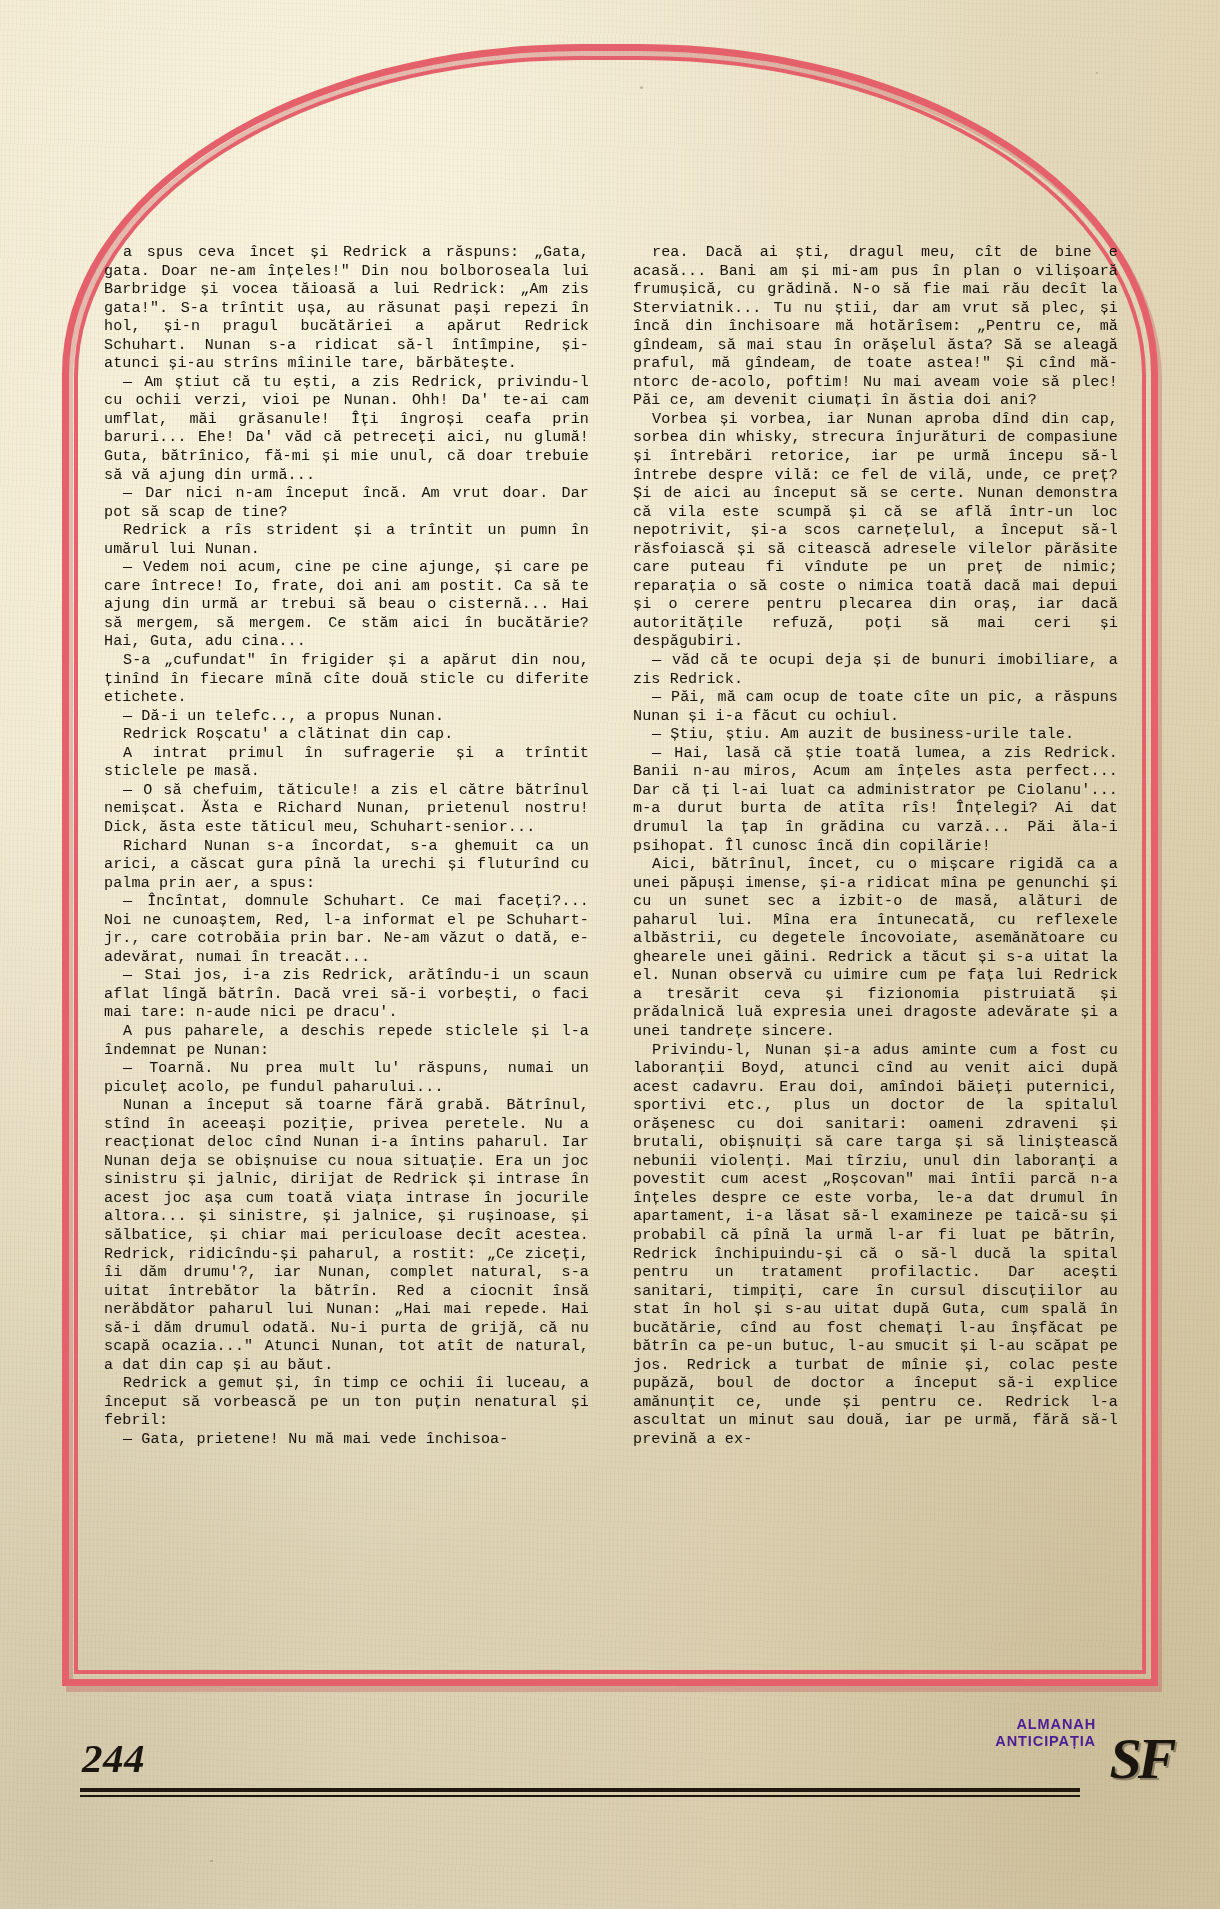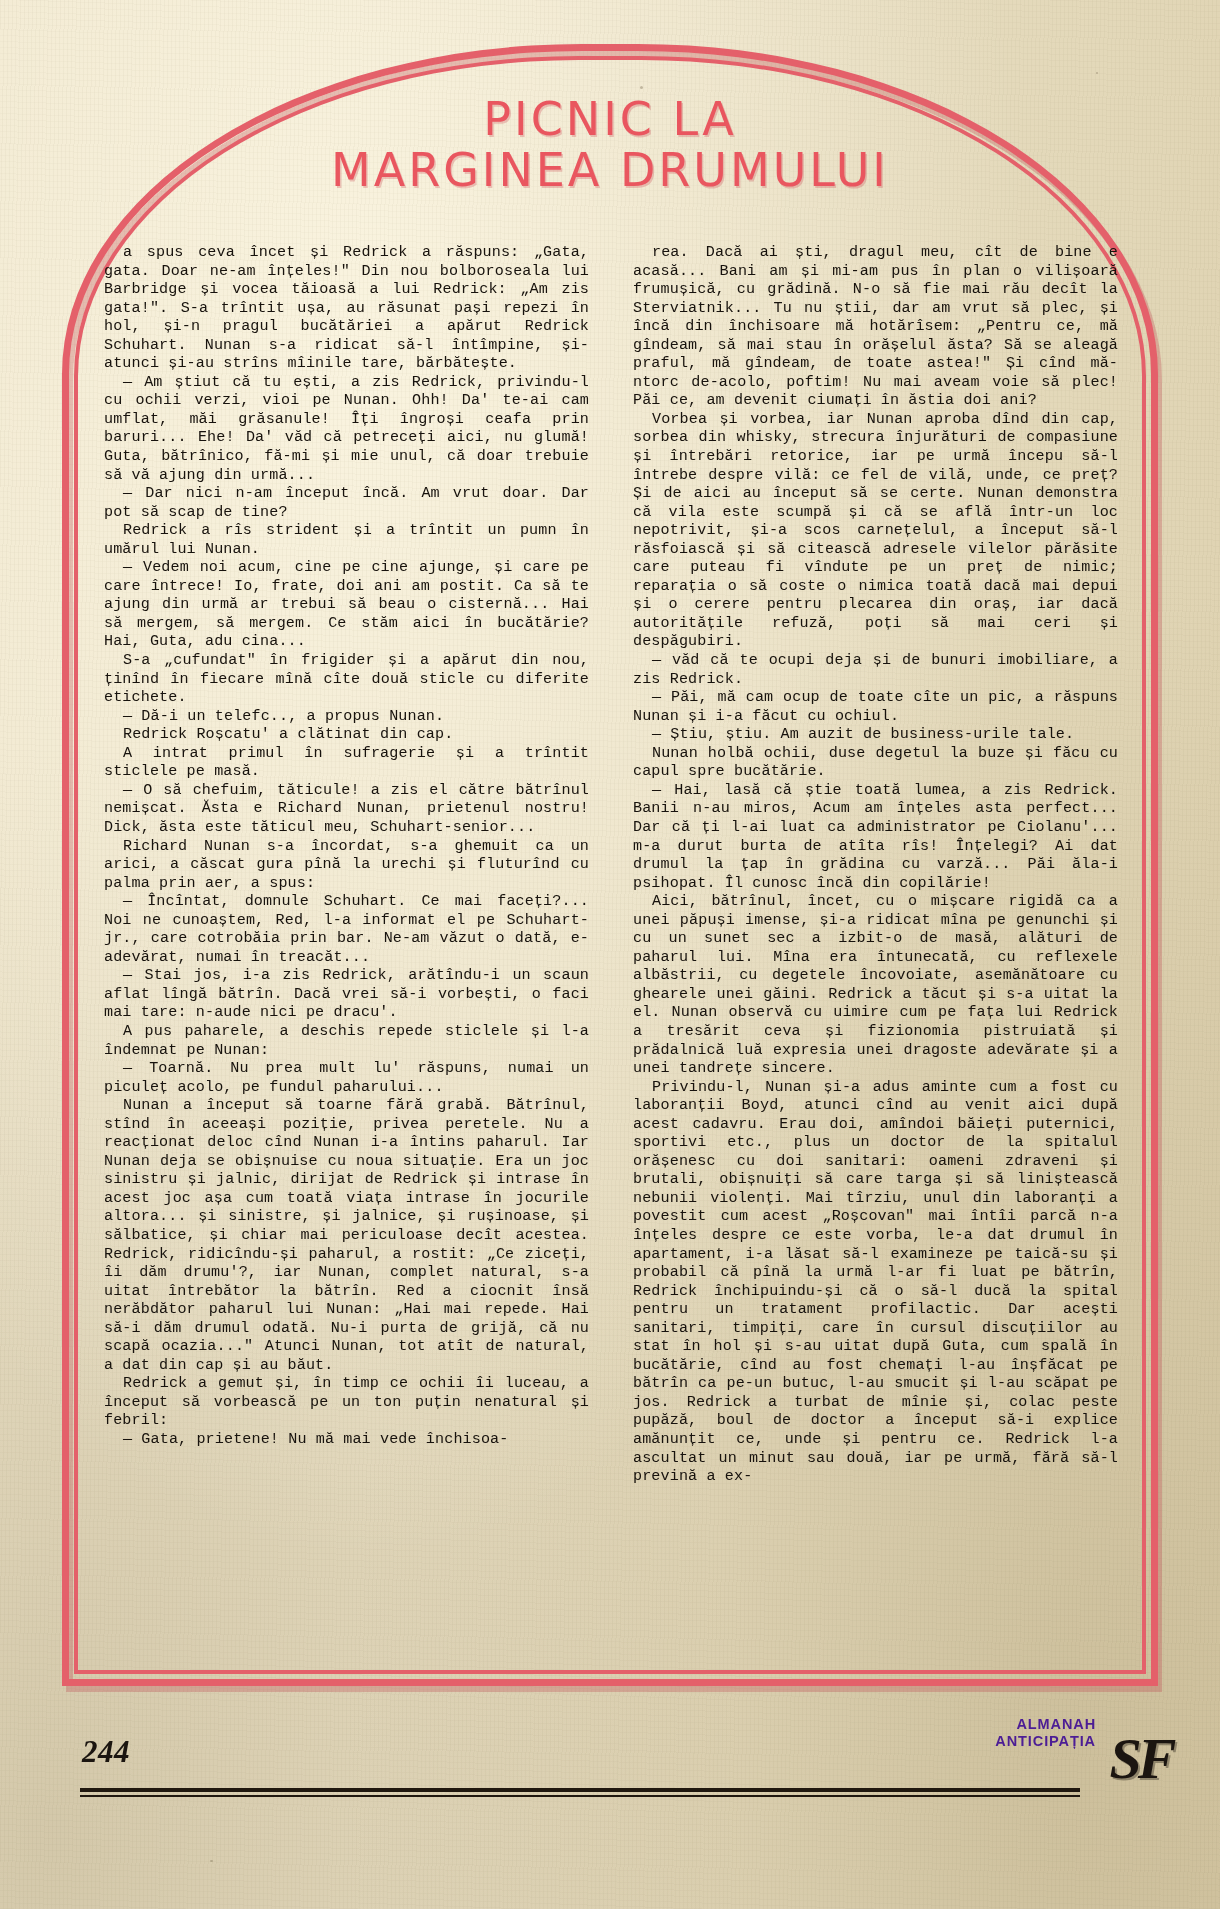--- a/index.html
+++ b/index.html
@@ -132,21 +132,21 @@
     width: 1220px;
     height: 120px;
   }
   .folio {
     position: absolute;
     left: 82px;
     top: 18px;
     font-family: "Liberation Serif", serif;
     font-style: italic;
     font-weight: 700;
-    font-size: 31px;
+    font-size: 41px;
     color: #1b1510;
     letter-spacing: .5px;
   }
   .rule-group {
     position: absolute;
     left: 80px;
     top: 72px;
     width: 1000px;
   }
   .rule-thick { height: 4px; background: #20180f; }
@@ -197,24 +197,20 @@
 
   <div class="paper-tint"></div>
   <div class="paper-grain"></div>
 
   <div class="arch-wrap">
     <div class="arch-shadow"></div>
     <div class="arch-outer"></div>
     <div class="arch-inner"></div>
   </div>
 
-  <div class="title-block">
-    <div class="title-line one">PICNIC LA</div>
-    <div class="title-line two">MARGINEA DRUMULUI</div>
-  </div>
 
   <div class="columns">
     <div class="col" id="col-left">
         <p class="indent">a spus ceva încet și Redrick a răspuns: „Gata, gata. Doar ne-am înțeles!" Din nou bolboroseala lui Barbridge și vocea tăioasă a lui Redrick: „Am zis gata!". S-a trîntit ușa, au răsunat pași repezi în hol, și-n pragul bucătăriei a apărut Redrick Schuhart. Nunan s-a ridicat să-l întîmpine, și-atunci și-au strîns mîinile tare, bărbătește.</p>
         <p class="indent">— Am știut că tu ești, a zis Redrick, privindu-l cu ochii verzi, vioi pe Nunan. Ohh! Da' te-ai cam umflat, măi grăsanule! Îți îngroși ceafa prin baruri... Ehe! Da' văd că petreceți aici, nu glumă! Guta, bătrînico, fă-mi și mie unul, că doar trebuie să vă ajung din urmă...</p>
         <p class="indent">— Dar nici n-am început încă. Am vrut doar. Dar pot să scap de tine?</p>
         <p class="indent">Redrick a rîs strident și a trîntit un pumn în umărul lui Nunan.</p>
         <p class="indent">— Vedem noi acum, cine pe cine ajunge, și care pe care întrece! Io, frate, doi ani am postit. Ca să te ajung din urmă ar trebui să beau o cisternă... Hai să mergem, să mergem. Ce stăm aici în bucătărie? Hai, Guta, adu cina...</p>
         <p class="indent">S-a „cufundat" în frigider și a apărut din nou, ținînd în fiecare mînă cîte două sticle cu diferite etichete.</p>
         <p class="indent">— Dă-i un telefc.., a propus Nunan.</p>
@@ -229,21 +225,20 @@
         <p class="indent">Nunan a început să toarne fără grabă. Bătrînul, stînd în aceeași poziție, privea peretele. Nu a reacționat deloc cînd Nunan i-a întins paharul. Iar Nunan deja se obișnuise cu noua situație. Era un joc sinistru și jalnic, dirijat de Redrick și intrase în acest joc așa cum toată viața intrase în jocurile altora... și sinistre, și jalnice, și rușinoase, și sălbatice, și chiar mai periculoase decît acestea. Redrick, ridicîndu-și paharul, a rostit: „Ce ziceți, îi dăm drumu'?, iar Nunan, complet natural, s-a uitat întrebător la bătrîn. Red a ciocnit însă nerăbdător paharul lui Nunan: „Hai mai repede. Hai să-i dăm drumul odată. Nu-i purta de grijă, că nu scapă ocazia..." Atunci Nunan, tot atît de natural, a dat din cap și au băut.</p>
         <p class="indent">Redrick a gemut și, în timp ce ochii îi luceau, a început să vorbească pe un ton puțin nenatural și febril:</p>
         <p class="indent">— Gata, prietene! Nu mă mai vede închisoa-</p>
       </div>
     <div class="col" id="col-right">
         <p class="indent">rea. Dacă ai ști, dragul meu, cît de bine e acasă... Bani am și mi-am pus în plan o vilișoară frumușică, cu grădină. N-o să fie mai rău decît la Sterviatnik... Tu nu știi, dar am vrut să plec, și încă din închisoare mă hotărîsem: „Pentru ce, mă gîndeam, să mai stau în orășelul ăsta? Să se aleagă praful, mă gîndeam, de toate astea!" Și cînd mă-ntorc de-acolo, poftim! Nu mai aveam voie să plec! Păi ce, am devenit ciumați în ăstia doi ani?</p>
         <p class="indent">Vorbea și vorbea, iar Nunan aproba dînd din cap, sorbea din whisky, strecura înjurături de compasiune și întrebări retorice, iar pe urmă începu să-l întrebe despre vilă: ce fel de vilă, unde, ce preț? Și de aici au început să se certe. Nunan demonstra că vila este scumpă și că se află într-un loc nepotrivit, și-a scos carnețelul, a început să-l răsfoiască și să citească adresele vilelor părăsite care puteau fi vîndute pe un preț de nimic; reparația o să coste o nimica toată dacă mai depui și o cerere pentru plecarea din oraș, iar dacă autoritățile refuză, poți să mai ceri și despăgubiri.</p>
         <p class="indent">— văd că te ocupi deja și de bunuri imobiliare, a zis Redrick.</p>
         <p class="indent">— Păi, mă cam ocup de toate cîte un pic, a răspuns Nunan și i-a făcut cu ochiul.</p>
         <p class="indent">— Știu, știu. Am auzit de business-urile tale.</p>
-        <p class="indent">Nunan holbă ochii, duse degetul la buze și făcu cu capul spre bucătărie.</p>
         <p class="indent">— Hai, lasă că știe toată lumea, a zis Redrick. Banii n-au miros, Acum am înțeles asta perfect... Dar că ți l-ai luat ca administrator pe Ciolanu'... m-a durut burta de atîta rîs! Înțelegi? Ai dat drumul la țap în grădina cu varză... Păi ăla-i psihopat. Îl cunosc încă din copilărie!</p>
         <p class="indent">Aici, bătrînul, încet, cu o mișcare rigidă ca a unei păpuși imense, și-a ridicat mîna pe genunchi și cu un sunet sec a izbit-o de masă, alături de paharul lui. Mîna era întunecată, cu reflexele albăstrii, cu degetele încovoiate, asemănătoare cu ghearele unei găini. Redrick a tăcut și s-a uitat la el. Nunan observă cu uimire cum pe fața lui Redrick a tresărit ceva și fizionomia pistruiată și prădalnică luă expresia unei dragoste adevărate și a unei tandrețe sincere.</p>
         <p class="indent">Privindu-l, Nunan și-a adus aminte cum a fost cu laboranții Boyd, atunci cînd au venit aici după acest cadavru. Erau doi, amîndoi băieți puternici, sportivi etc., plus un doctor de la spitalul orășenesc cu doi sanitari: oameni zdraveni și brutali, obișnuiți să care targa și să liniștească nebunii violenți. Mai tîrziu, unul din laboranți a povestit cum acest „Roșcovan" mai întîi parcă n-a înțeles despre ce este vorba, le-a dat drumul în apartament, i-a lăsat să-l examineze pe taică-su și probabil că pînă la urmă l-ar fi luat pe bătrîn, Redrick închipuindu-și că o să-l ducă la spital pentru un tratament profilactic. Dar acești sanitari, timpiți, care în cursul discuțiilor au stat în hol și s-au uitat după Guta, cum spală în bucătărie, cînd au fost chemați l-au înșfăcat pe bătrîn ca pe-un butuc, l-au smucit și l-au scăpat pe jos. Redrick a turbat de mînie și, colac peste pupăză, boul de doctor a început să-i explice amănunțit ce, unde și pentru ce. Redrick l-a ascultat un minut sau două, iar pe urmă, fără să-l prevină a ex-</p>
       </div>
   </div>
 
   <div class="footer">
     <div class="folio">244</div>
     <div class="masthead">
       <div>ALMANAH</div>

